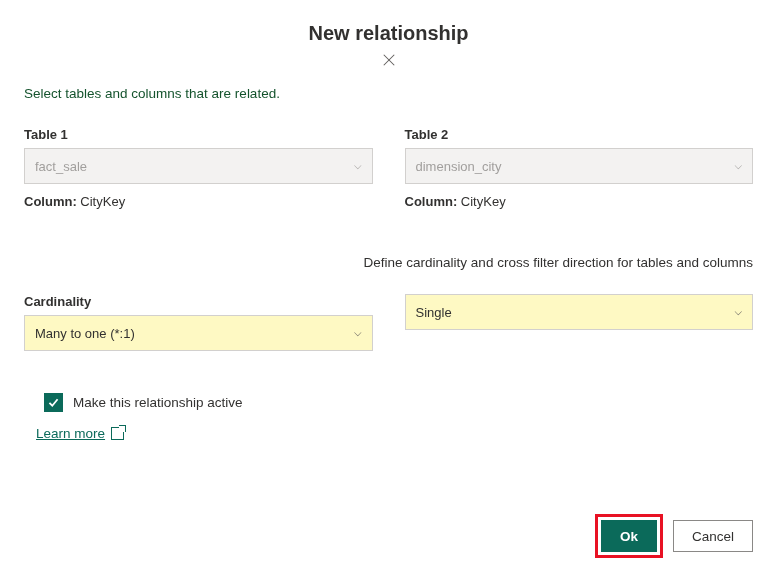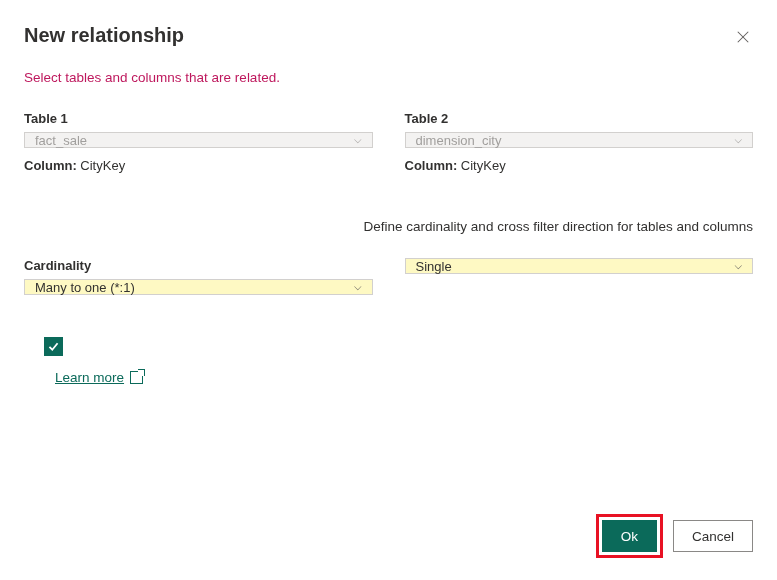--- a/index.html
+++ b/index.html
@@ -13,62 +13,63 @@
       color: #323130;
       background: #ffffff;
       width: 777px;
       height: 580px;
       position: relative;
       padding: 22px 24px;
     }
     .header-row {
       display: flex;
       justify-content: space-between;
-      align-items: flex-end;
-      margin-bottom: 23px;
+      align-items: center;
+      margin-bottom: 16px;
+      flex-direction: column;
     }
     h1 {
       font-size: 20px;
       font-weight: 600;
       color: #323130;
     }
     .close-btn {
       cursor: pointer;
       width: 20px;
       height: 20px;
       display: flex;
       align-items: center;
       justify-content: center;
       color: #605e5c;
       font-size: 15px;
       margin-top: 5px;
     }
     .subtitle {
       font-size: 13.5px;
-      color: #be185d;
+      color: #14532d;
       margin-bottom: 26px;
     }
     .two-col {
       display: flex;
       gap: 32px;
     }
     .col {
       flex: 1;
       min-width: 0;
     }
     .field-label {
       font-size: 13px;
       font-weight: 600;
       color: #323130;
       margin-bottom: 6px;
       display: block;
     }
     .dropdown {
       width: 100%;
-      height: 16px;
+      height: 36px;
       border: 1px solid #d2d0ce;
       background: #f3f2f1;
       padding: 0 10px;
       font-size: 13px;
       color: #a19f9d;
       appearance: none;
       position: relative;
       display: flex;
       align-items: center;
       justify-content: space-between;
@@ -118,21 +119,21 @@
     .checkbox-group { margin-top: 38px; }
     .checkbox-row.highlighted {
       border: 3px solid #e81123;
       display: inline-flex;
       padding: 4px 8px 4px 6px;
       margin-left: 10px;
       margin-top: 14px;
     }
     .learn-more {
       margin-top: 10px;
-      margin-left: 31px;
+      margin-left: 12px;
       display: inline-flex;
       align-items: center;
       gap: 6px;
       color: #0b6a5a;
       font-size: 13.5px;
       text-decoration: underline;
       cursor: pointer;
     }
     .learn-more .ext-icon {
       width: 13px;
@@ -169,20 +170,21 @@
       background: #ffffff;
       cursor: pointer;
       display: flex;
       align-items: center;
       justify-content: center;
     }
     .btn.primary {
       background: #0b6a5a;
       border-color: #0b6a5a;
       color: #fff;
+      font-weight: bold;
     }
     .ok-wrap {
       border: 3px solid #e81123;
       padding: 3px;
     }
   </style>
 </head>
 <body>
 
 <div class="header-row">
@@ -240,20 +242,21 @@
   </div>
 </div>
 
 <div class="checkbox-group">
   <div class="checkbox-row">
     <div class="cb">
       <svg viewBox="0 0 16 16">
           <polyline points="3,8.5 6.5,12 13,4" fill="none" stroke="#fff" stroke-width="2.2"></polyline>
         </svg>
     </div>
+    <span>Make this relationship active</span>
   </div>
 
 
   <div class="learn-more">
     <span>Learn more</span>
     <span class="ext-icon"></span>
   </div>
 </div>
 
 <div class="footer">

